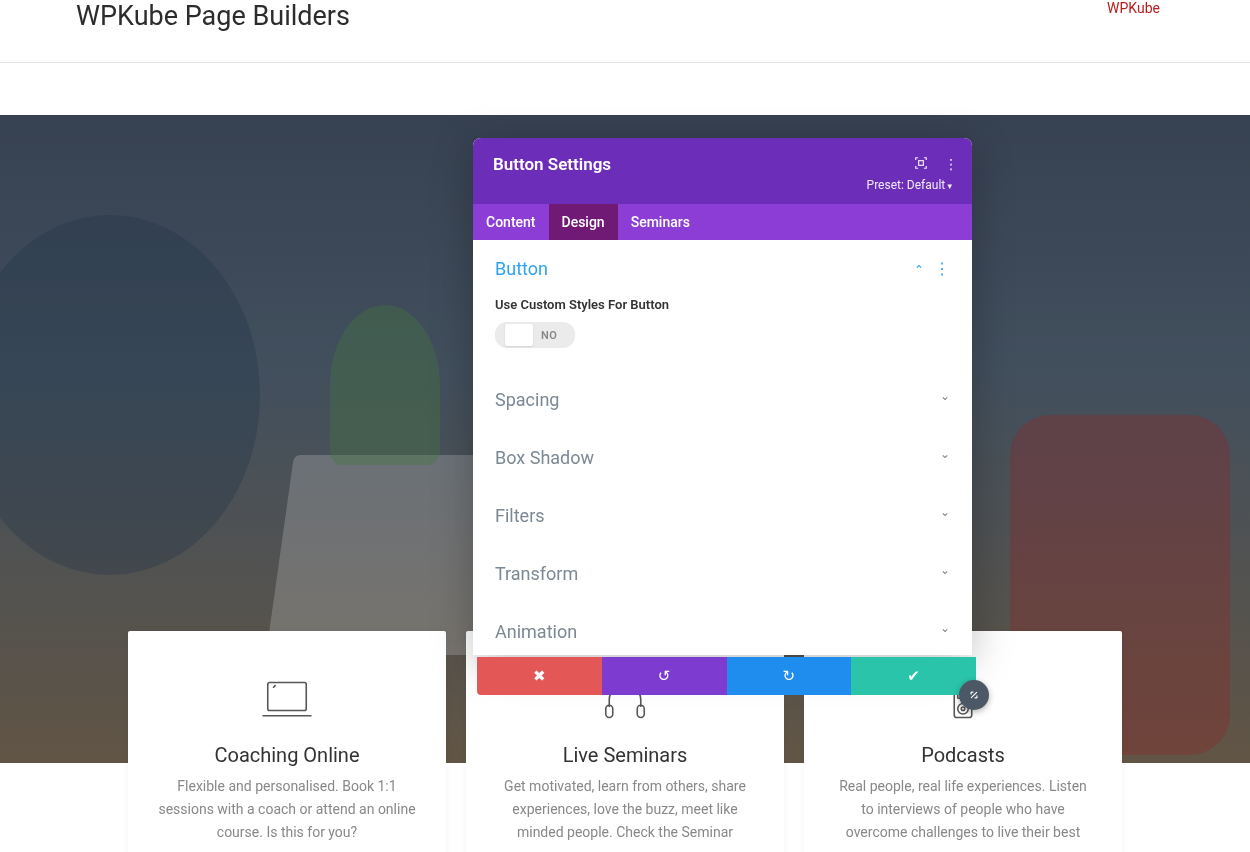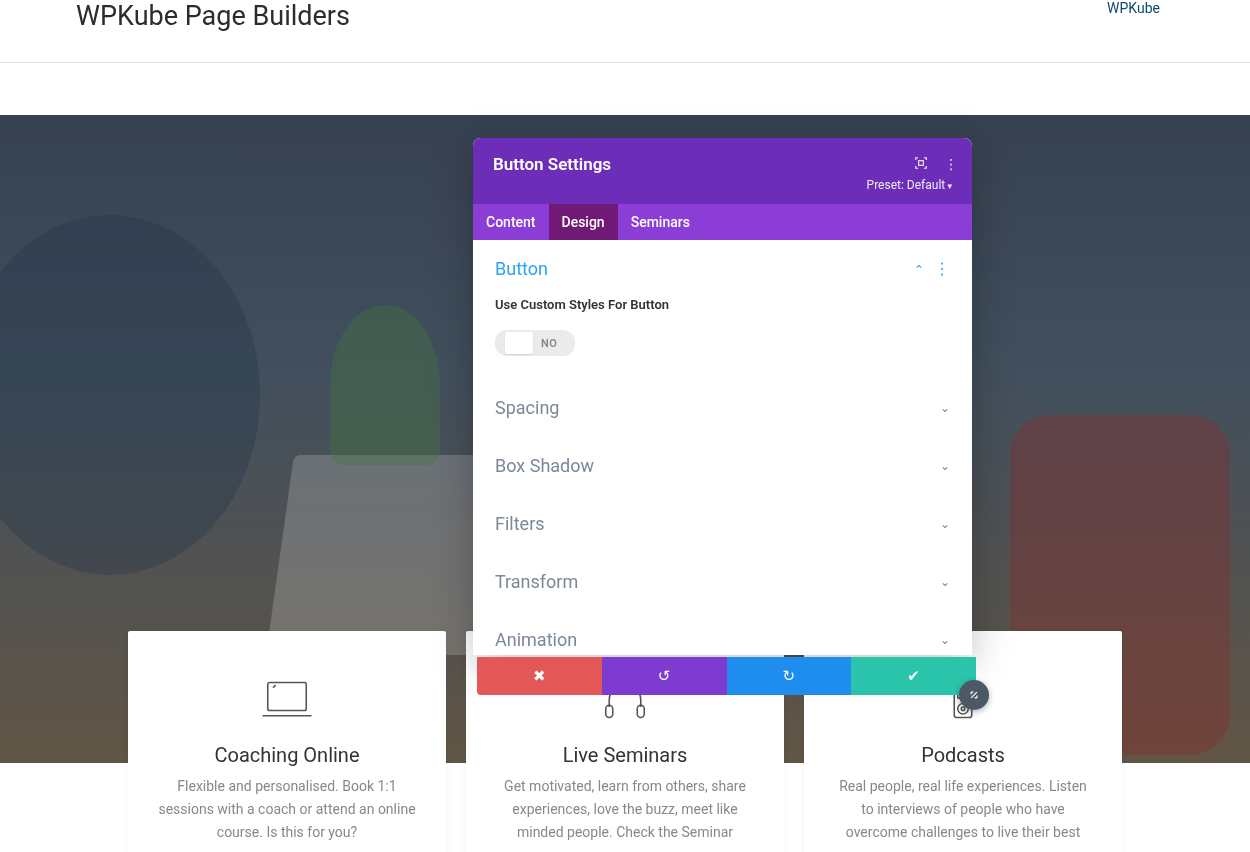--- a/index.html
+++ b/index.html
@@ -1,20 +1,20 @@
 <!DOCTYPE html>
 <html><head>
 <meta charset="utf-8">
 <style>
 * { margin: 0; padding: 0; box-sizing: border-box; }
 body { font-family: -apple-system, BlinkMacSystemFont, "Segoe UI", Roboto, Helvetica, Arial, sans-serif; background: #fff; overflow: hidden; width: 1250px; height: 852px; position: relative; }
 
 .topbar { height: 63px; border-bottom: 1px solid #e5e5e5; display: flex; justify-content: space-between; padding: 0 76px 0 76px; }
 .topbar-title { font-size: 27px; font-weight: 400; color: #2c2c2c; }
-.topbar-link { font-size: 14px; color: #0c4a6e; text-decoration: none; margin-right: 14px; }
+.topbar-link { font-size: 14px; color: #b91c1c; text-decoration: none; margin-right: 14px; }
 
 .hero { position: relative; margin-top: 52px; height: 648px; background: linear-gradient(180deg, #4a5568 0%, #5b6b7a 40%, #8b7355 100%); overflow: hidden; }
 .hero::before { content: ""; position: absolute; inset: 0; background: rgba(20, 30, 40, 0.35); }
 .hero-inner { position: relative; color: #fff; text-align: center; padding-top: 215px; }
 .hero-heading { font-size: 42px; font-weight: 400; letter-spacing: 1px; }
 .hero-sub { font-size: 14px; margin-top: 65px; line-height: 1.5; }
 .hero-btn { display: inline-block; margin-top: 62px; padding: 12px 26px; border: 2px solid #2ea3f2; border-radius: 4px; color: #2ea3f2; font-size: 16px; background: transparent; cursor: pointer; position: absolute; left: 131px; top: 519px; }
 
 .cards { position: absolute; left: 0; right: 0; top: 631px; display: flex; justify-content: center; gap: 20px; padding: 0 120px; }
 .card { background: #fff; width: 318px; padding: 48px 30px 20px; text-align: center; border-radius: 2px; box-shadow: 0 0 6px rgba(0,0,0,0.06); }
@@ -30,29 +30,29 @@
 .modal-preset::after { content: " \25BE"; font-size: 9px; }
 .modal-head-icons { position: absolute; right: 14px; top: 18px; display: flex; gap: 16px; }
 .modal-head-icons span { cursor: pointer; opacity: 0.9; font-size: 14px; }
 .modal-tabs { background: #8c3dd6; display: flex; }
 .modal-tab { padding: 10px 13px; color: #fff; font-size: 14px; font-weight: 500; cursor: pointer; }
 .modal-tab.active { background: #701a75; }
 .modal-body { max-height: 415px; overflow-y: auto; position: relative; }
 .modal-body::-webkit-scrollbar { width: 10px; }
 .modal-body::-webkit-scrollbar-thumb { background: #7a7a7a; border-radius: 4px; }
 .section { border-bottom: 1px solid transparent; }
-.section-head { display: flex; justify-content: space-between; align-items: center; padding: 18px 22px; cursor: pointer; }
+.section-head { display: flex; justify-content: space-between; padding: 18px 22px; cursor: pointer; }
 .section-title { font-size: 18px; color: #7b8895; font-weight: 400; }
 .section.expanded .section-title { color: #2ea3f2; }
 .section-chevron { color: #7b8895; font-size: 12px; }
 .section.expanded .section-chevron { color: #2ea3f2; transform: rotate(180deg); }
 .section-extras { display: flex; gap: 10px; align-items: center; }
 .section-menu { color: #2ea3f2; cursor: pointer; font-size: 16px; line-height: 1; }
 .section-body { padding: 0 22px 20px; }
-.field-label { font-size: 13px; color: #333; font-weight: 600; margin-bottom: 18px; }
+.field-label { font-size: 13px; color: #333; font-weight: 600; margin-bottom: 10px; }
 .toggle { display: inline-flex; align-items: center; background: #ebebeb; border-radius: 12px; padding: 10px; height: 26px; }
 .toggle-knob { width: 28px; height: 22px; background: #fff; border-radius: 2px; box-shadow: 0 1px 2px rgba(0,0,0,0.1); }
 .toggle-label { font-size: 11px; font-weight: 600; color: #888; padding: 0 8px; letter-spacing: 0.5px; }
 
 .modal-footer { position: absolute; left: 477px; top: 657px; width: 499px; display: flex; height: 38px; }
 .footer-btn { flex: 1; display: flex; align-items: center; justify-content: center; color: #fff; cursor: pointer; font-size: 15px; }
 .footer-cancel { background: #e35757; border-radius: 0 0 0 4px; }
 .footer-undo { background: #7e3bd0; }
 .footer-redo { background: #1f8ded; }
 .footer-save { background: #29c4a9; border-radius: 0 0 4px 0; }

